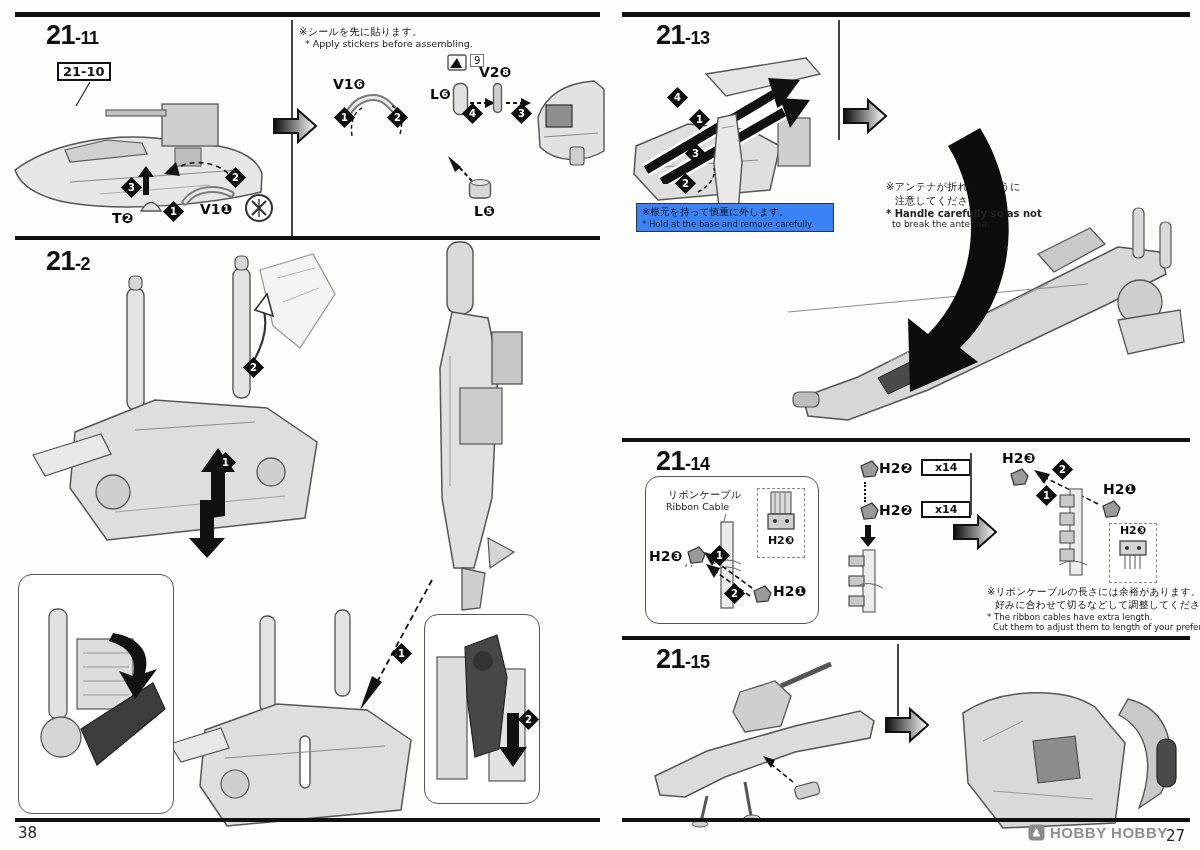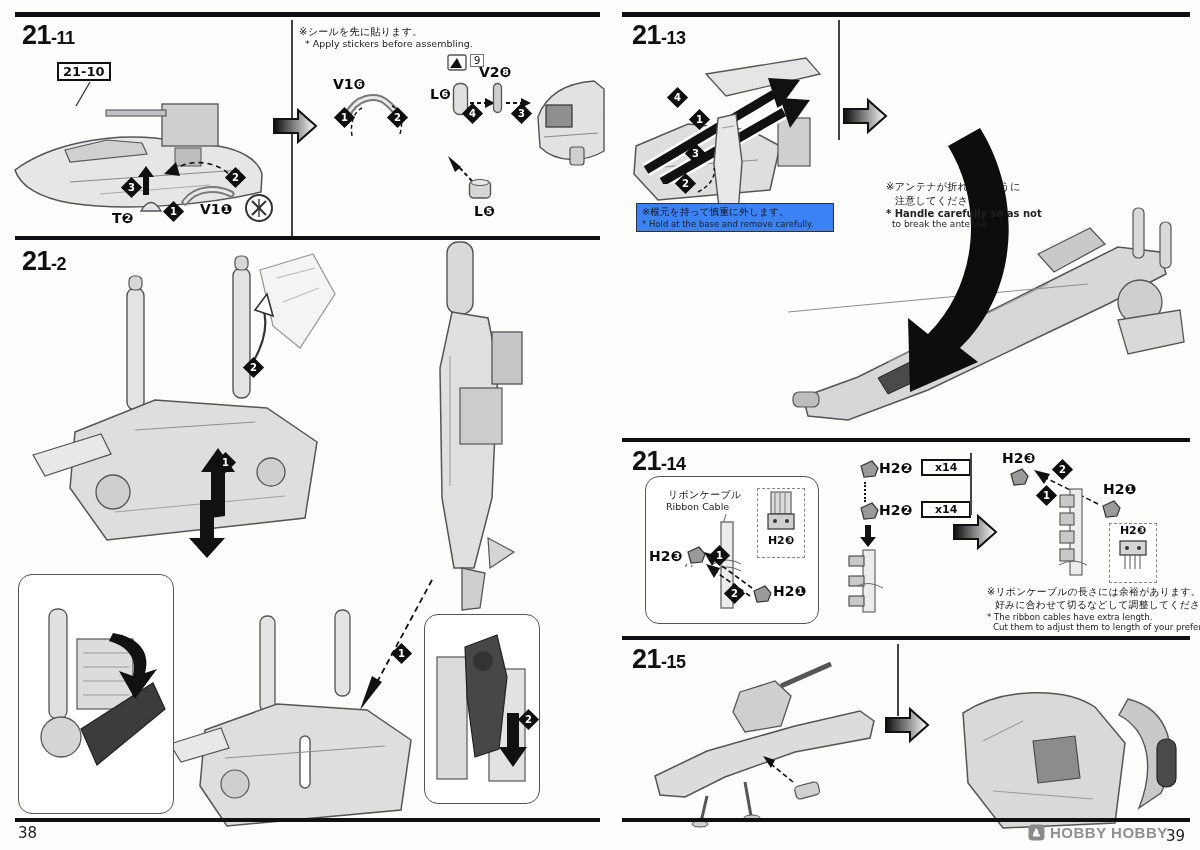--- a/index.html
+++ b/index.html
@@ -5,21 +5,21 @@
   html,body{margin:0;padding:0;}
   body{
     width:1200px;height:850px;position:relative;background:#fdfdfc;
     font-family:"DejaVu Sans","Liberation Sans",sans-serif;color:#111;overflow:hidden;
   }
   .abs{position:absolute;}
   .hr{background:#101010;height:3.5px;}
   .bar{background:#101010;height:4.5px;}
   .vr{background:#444;width:1.5px;}
   .hd{white-space:nowrap;font-family:"Liberation Sans",sans-serif;letter-spacing:-0.5px;}
-  .hd .a{font-size:27px;font-weight:bold;}
+  .hd .a{font-size:27px;font-weight:bold;margin-left:24px;}
   .hd .b{font-size:18px;font-weight:bold;}
   .refbox{border:2px solid #111;font-weight:bold;font-size:13px;padding:0 4px;background:#fff;white-space:nowrap;}
   .jp{font-weight:normal;font-size:10px;color:#111;white-space:nowrap;letter-spacing:0.3px;}
   .en{font-size:9.5px;color:#222;white-space:nowrap;}
   .plabel{font-weight:bold;font-size:14px;white-space:nowrap;color:#0a0a0a;}
   .dm{width:15px;height:15px;background:#0e0e0e;transform:rotate(45deg);z-index:6;}
   .dm i{display:block;width:15px;height:15px;transform:rotate(-45deg);color:#fff;font-style:normal;
         font-weight:bold;font-size:10px;line-height:15px;text-align:center;}
   .x14{border:2px solid #111;font-weight:bold;font-size:11px;line-height:13px;padding:0 12px;background:#fff;}
   .inset{border:1.8px solid #555;border-radius:14px;background:#fff;}
@@ -490,19 +490,19 @@
   <svg class="abs" style="left:335px;top:681px;" width="248" height="152" viewBox="0 0 248 152">
     <path d="M20,32 C60,6 122,6 152,26 L182,62 L172,142 L60,147 L25,102 Z" fill="#d9d9d9" stroke="#555" stroke-width="1.5"></path>
     <polygon points="90,60 132,55 137,97 95,102" fill="#8c8c8c" stroke="#444" stroke-width="1.1"></polygon>
     <line x1="40" y1="60" x2="80" y2="40" stroke="#8d8d8d" stroke-width="1"></line>
     <line x1="50" y1="110" x2="150" y2="118" stroke="#999" stroke-width="1"></line>
     <path d="M185,18 C226,28 238,70 218,112 L196,127 C212,86 206,50 176,34 Z" fill="#c9c9c9" stroke="#555" stroke-width="1.4"></path>
     <rect x="214" y="58" width="19" height="48" rx="9" fill="#4a4a4a" stroke="#222" stroke-width="1.2"></rect>
   </svg>
 
   <div class="abs hr" style="left:14px;top:818px;width:568px;"></div>
-  <div class="abs pagenum" style="left:558px;top:827px;z-index:1;">39</div>
+  <div class="abs pagenum" style="left:558px;top:827px;z-index:1;">27</div>
   <svg class="abs" style="left:420px;top:824px;z-index:2;" width="17" height="17" viewBox="0 0 17 17">
     <rect x="0.5" y="0.5" width="16" height="16" rx="4" fill="#8a8a8a"></rect>
     <path d="M5,12.5 C4.6,8.5 7.6,7.5 7.6,4 C10.4,6 11.4,8.6 9.6,9.8 C11.6,9.4 12.2,11 12,12.5 Z" fill="#fff"></path>
   </svg>
   <div class="abs logo-text" style="left:442px;top:824px;z-index:2;">HOBBY HOBBY</div>
 </div>
 
 </body></html>

